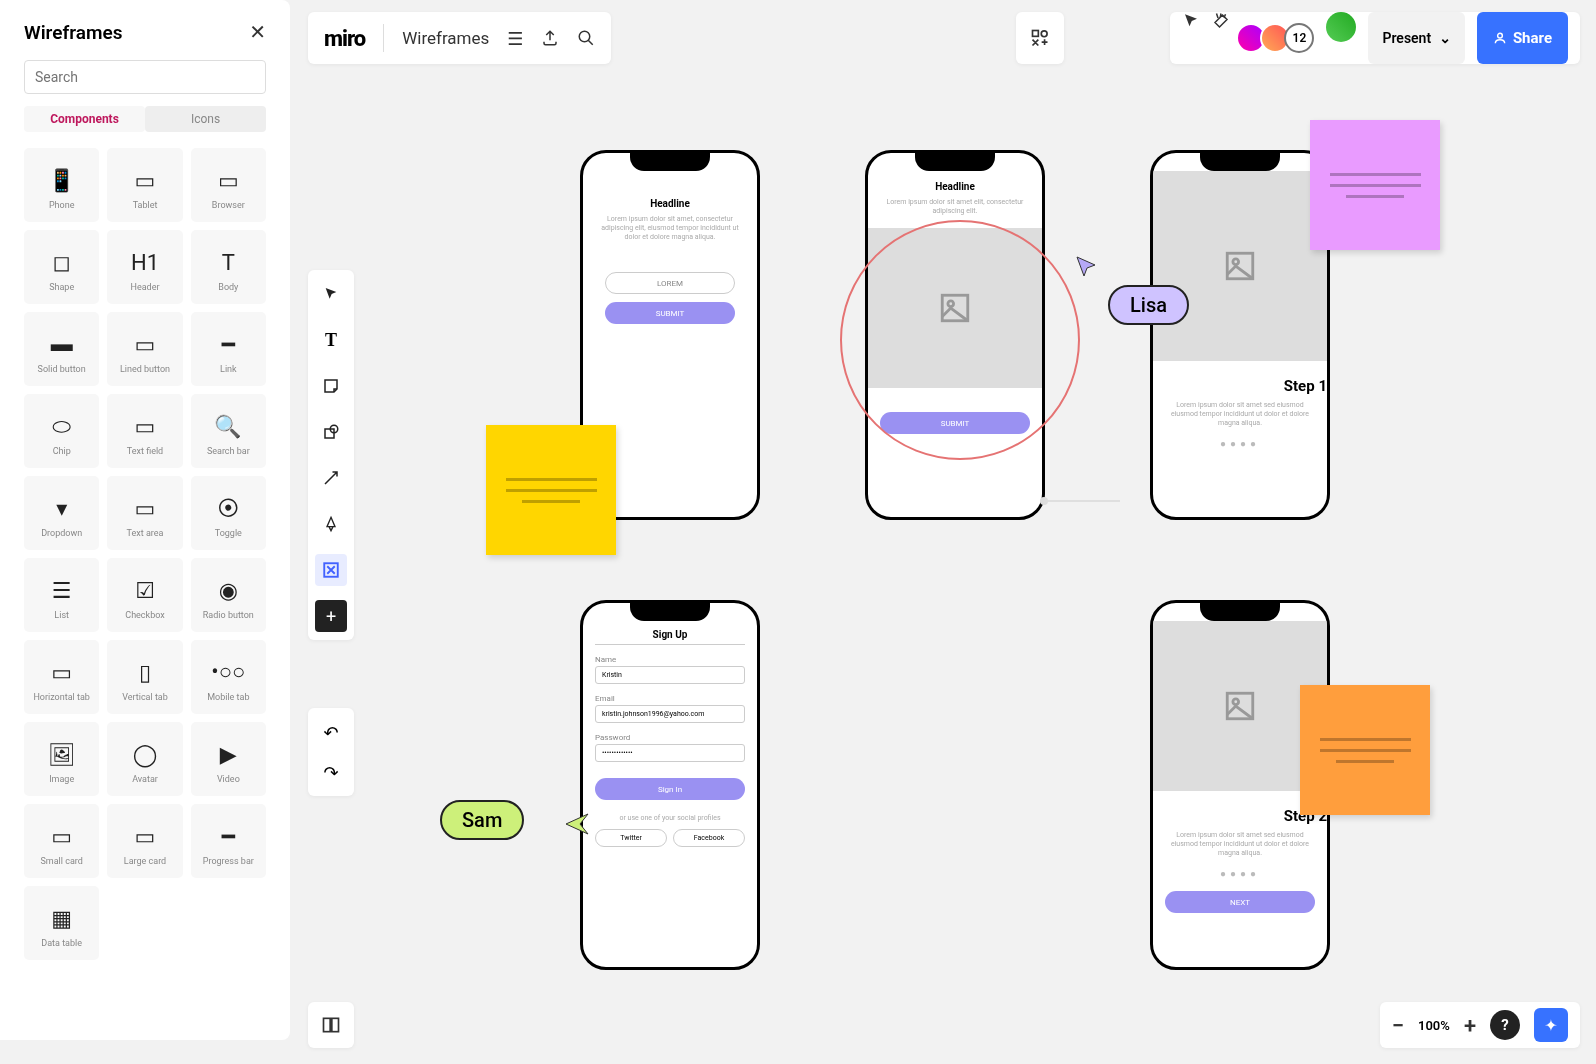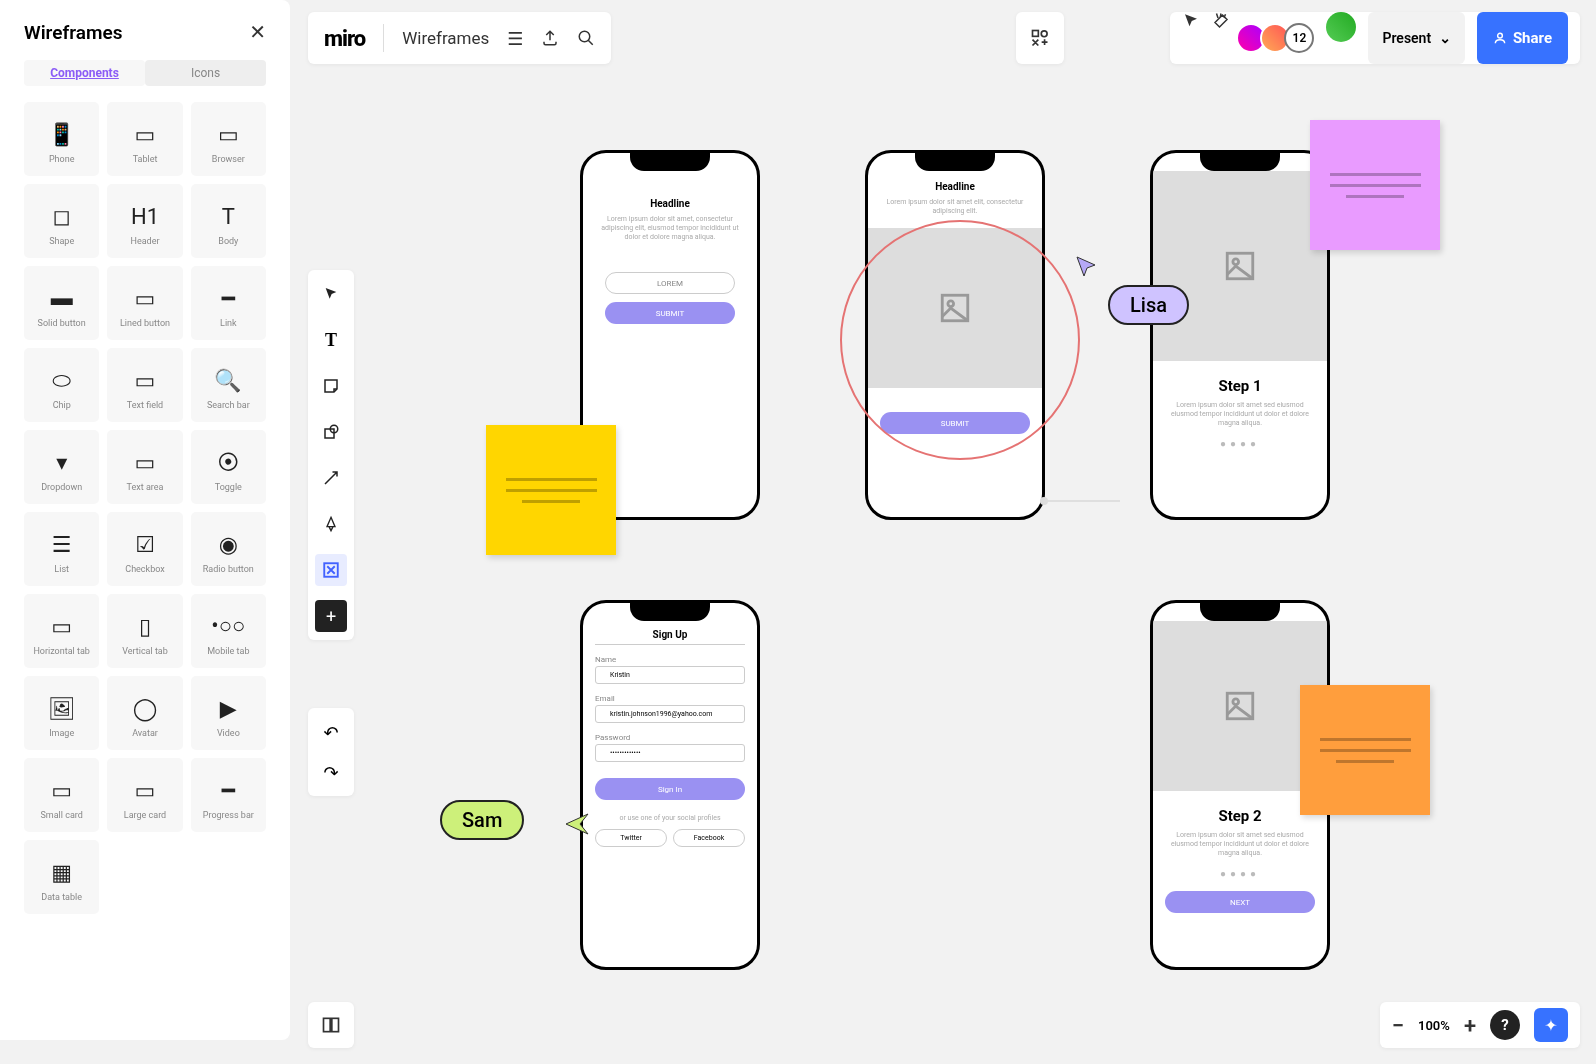--- a/index.html
+++ b/index.html
@@ -6,21 +6,21 @@
 body { background: #f2f2f2; width: 1596px; height: 1064px; overflow: hidden; position: relative; }
 
 
 .left-panel { position: absolute; left: 0; top: 0; width: 290px; height: 1040px; background: #fff; border-radius: 0 8px 8px 0; padding: 20px 24px; overflow-y: auto; }
 .panel-header { display: flex; justify-content: space-between; align-items: center; margin-bottom: 16px; }
 .panel-title { font-size: 19px; font-weight: 600; }
 .close-x { font-size: 20px; cursor: pointer; color: #333; }
 .search-box { width: 100%; border: 1px solid #ddd; border-radius: 4px; padding: 8px 10px; font-size: 14px; margin-bottom: 12px; }
 .tab-row { display: flex; margin-bottom: 16px; }
 .tab { flex: 1; text-align: center; font-size: 12px; padding: 6px 0; background: #eee; color: #888; border-radius: 4px; cursor: pointer; }
-.tab.active { background: #f7f7f7; font-weight: 700; color: #8b5cf6; text-decoration: underline; }
+.tab.active { background: #f7f7f7; font-weight: 700; color: #be185d; }
 .comp-grid { display: grid; grid-template-columns: repeat(3, 1fr); gap: 8px; }
 .comp-cell { background: #f7f7f7; border-radius: 5px; display: flex; flex-direction: column; align-items: center; justify-content: center; height: 74px; cursor: pointer; }
 .comp-icon { font-size: 22px; color: #222; height: 40px; display:flex; align-items:center; justify-content:center; }
 .comp-label { font-size: 9px; color: #888; }
 
 
 .top-breadcrumb { position: absolute; left: 308px; top: 12px; background: #fff; border-radius: 6px; height: 52px; display: flex; align-items: center; padding: 5px 16px; gap: 18px; box-shadow: 0 1px 4px rgba(0,0,0,.06); }
 .logo { font-weight: 800; font-size: 22px; letter-spacing: -1px; }
 .divider { width: 1px; height: 28px; background: #ddd; }
 .bc-title { font-size: 17px; color: #333; }
@@ -57,25 +57,25 @@
 .canvas { position: absolute; left: 300px; top: 0; right: 0; bottom: 0; }
 
 
 .phone { position: absolute; width: 180px; height: 370px; border: 3px solid #000; border-radius: 26px; background: #fff; overflow: hidden; }
 .notch { position: absolute; top: 0; left: 50%; transform: translateX(-50%); width: 80px; height: 18px; background: #000; border-radius: 0 0 14px 14px; }
 .wf-headline { text-align:center; font-weight:700; font-size:10px; margin-top: 28px; }
 .wf-lorem { text-align:center; font-size:7px; color:#aaa; padding: 0 14px; margin-top: 6px; line-height:1.3; }
 .wf-btn-outline { margin: 10px auto 0; width: 130px; height: 22px; border:1px solid #ccc; border-radius:12px; display:flex; align-items:center; justify-content:center; font-size:8px; color:#888; }
 .wf-btn-fill { margin: 8px auto 0; width: 130px; height: 22px; background:#9a91f2; border-radius:12px; display:flex; align-items:center; justify-content:center; font-size:8px; color:#fff; }
 .wf-img-block { background:#ddd; margin: 12px 0 0; height: 160px; display:flex; align-items:center; justify-content:center; font-size:28px; color:#888; }
-.wf-step { text-align:center; font-weight:700; font-size:15px; margin-top:16px; }
+.wf-step { text-align:right; font-weight:700; font-size:15px; margin-top:16px; }
 .wf-dots { text-align:center; margin-top:10px; font-size:10px; color:#bbb; letter-spacing:4px; }
 
 .wf-form-label { font-size:8px; color:#888; margin: 10px 12px 2px; }
-.wf-input { margin: 0 12px; border:1px solid #ccc; border-radius:3px; height:18px; font-size:7px; padding: 0 14px; display:flex; align-items:center; }
+.wf-input { margin: 0 12px; border:1px solid #ccc; border-radius:3px; height:18px; font-size:7px; padding: 0 6px; display:flex; align-items:center; }
 .wf-divider { border-top:1px solid #ccc; margin: 4px 12px 0; }
 .wf-social-row { display:flex; gap:6px; margin: 6px 12px 0; }
 .wf-pill { flex:1; border:1px solid #ccc; border-radius:10px; height:18px; display:flex; align-items:center; justify-content:center; font-size:7px; }
 
 
 .sticky { position:absolute; width:130px; height:130px; box-shadow: 2px 3px 6px rgba(0,0,0,.15); display:flex; flex-direction:column; justify-content:center; align-items:center; gap:8px; }
 .sticky-line { width: 70%; height:3px; background: rgba(0,0,0,.25); }
 
 
 .cursor-label { position:absolute; padding: 6px 20px; border-radius: 20px; font-size:20px; font-weight:500; border: 2px solid #222; }
@@ -97,20 +97,21 @@
 svg { display:block; }
 </style>
 </head>
 <body>
 
 <div class="left-panel">
   <div class="panel-header">
     <div class="panel-title">Wireframes</div>
     <div class="close-x">✕</div>
   </div>
+  <input class="search-box" placeholder="Search" style="">
   <div class="tab-row">
     <div class="tab active">Components</div>
     <div class="tab">Icons</div>
   </div>
   <div class="comp-grid" id="comp-grid">
       <div class="comp-cell">
         <div class="comp-icon">📱</div>
         <div class="comp-label">Phone</div>
       </div>
       <div class="comp-cell">

